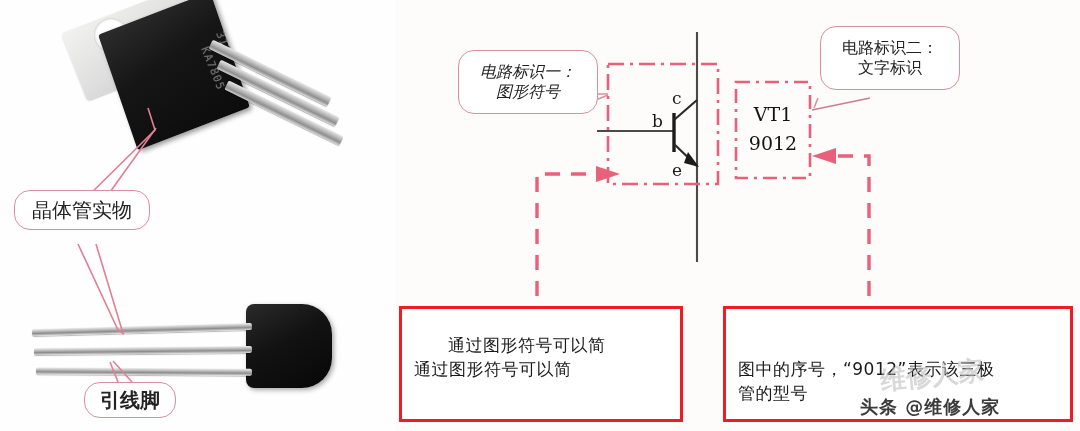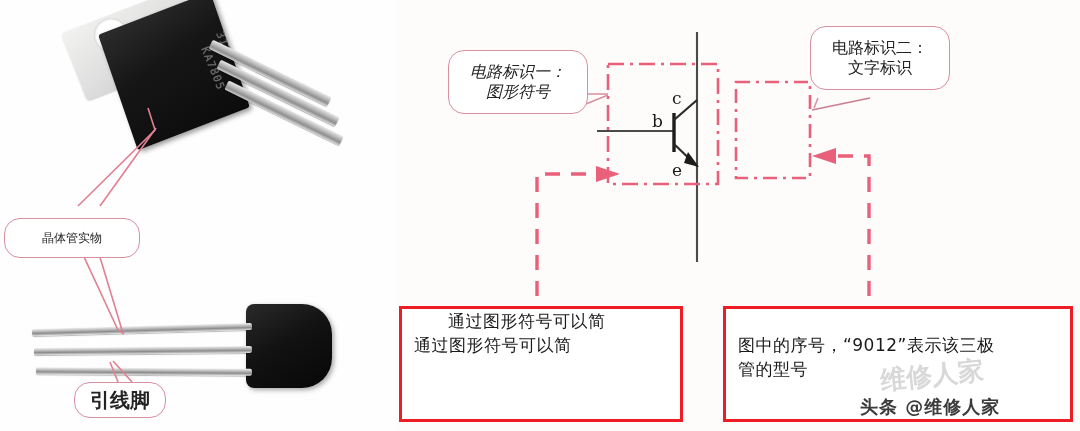--- a/index.html
+++ b/index.html
@@ -61,36 +61,37 @@
     box-shadow:0 1px 1px rgba(0,0,0,.28);
   }
 
   
   .bubble{
     position:absolute;border:1.6px solid #d98f9f;border-radius:16px;
     background:#ffffff;color:#232323;text-align:right;
     font-family:"DejaVu Sans","Liberation Sans",sans-serif;
     display:flex;flex-direction:column;align-items:center;justify-content:center;
     line-height:1.25;
+    margin-left:10px;
   }
   .bubble .ln{display:block;}
 
   
   .leader{position:absolute;overflow:visible;pointer-events:none;}
 
   
   .schematic{position:absolute;left:400px;top:0;width:680px;height:300px;}
 
   
   .notebox{
     position:absolute;border:3px solid #ee1c24;background:#ffffff;
     color:#1a1a1a;box-sizing:border-box;
   }
   .notebox .body{
-    padding:0 12px 6px 12px;line-height:1.42;letter-spacing:.5px;
+    padding:24px 12px 6px 12px;line-height:1.42;letter-spacing:.5px;
   }
   .indent{display:inline-block;width:2em;}
 
   
   .wm{
     position:absolute;color:#2b2b2b;font-weight:bold;
     font-family:"DejaVu Sans","Liberation Sans",sans-serif;
     letter-spacing:1px;opacity:.92;white-space:nowrap;
   }
   .wm-ghost{
@@ -129,21 +130,21 @@
       <path d="M 78,206 L 155,130 L 148,108" fill="none" stroke="#e17f93" stroke-width="1.6"></path>
       <path d="M 100,206 L 156,128" fill="none" stroke="#e17f93" stroke-width="1.6"></path>
 
       <path d="M 78,244 L 118,330 L 124,334" fill="none" stroke="#e17f93" stroke-width="1.6"></path>
       <path d="M 96,244 L 122,330" fill="none" stroke="#e17f93" stroke-width="1.6"></path>
 
       <path d="M 118,382 L 110,362" fill="none" stroke="#e17f93" stroke-width="1.6"></path>
       <path d="M 132,382 L 113,361" fill="none" stroke="#e17f93" stroke-width="1.6"></path>
     </svg>
 
-    <div class="bubble" style="left:4px;top:218px;width:134px;height:38px;font-size:12px;">
+    <div class="bubble" style="left:4px;top:190px;width:134px;height:38px;font-size:20px;">
       <span class="ln">晶体管实物</span>
     </div>
 
     <div class="bubble" style="left:74px;top:382px;width:90px;height:34px;font-size:20px;font-weight:bold;">
       <span class="ln">引线脚</span>
     </div>
   </div>
 
   <div class="schematic">
 
@@ -175,20 +176,25 @@
       <path d="M 176,108 L 208,95" fill="none" stroke="#d98f9f" stroke-width="1.5"></path>
 
       <path d="M 418,98 L 414,108" fill="none" stroke="#d98f9f" stroke-width="1.5"></path>
       <path d="M 470,98 L 412,110" fill="none" stroke="#c77f92" stroke-width="1.5"></path>
     </svg>
 
     <span class="abs txt" style="left:272px;top:88px;font-size:17px;color:#1a1a1a;font-family:'DejaVu Serif','Liberation Serif',serif;">c</span>
     <span class="abs txt" style="left:252px;top:111px;font-size:17px;color:#1a1a1a;font-family:'DejaVu Serif','Liberation Serif',serif;">b</span>
     <span class="abs txt" style="left:272px;top:160px;font-size:17px;color:#1a1a1a;font-family:'DejaVu Serif','Liberation Serif',serif;">e</span>
 
+    <div class="abs" style="left:336px;top:100px;width:74px;text-align:center;line-height:1.5;
+                            font-size:19px;color:#141414;font-family:'DejaVu Serif','Liberation Serif',serif;">
+      <div>VT1</div>
+      <div>9012</div>
+    </div>
 
     <div class="bubble" style="left:48px;top:50px;width:138px;height:62px;font-size:16px;font-style:italic;">
       <span class="ln">电路标识一：</span>
       <span class="ln">图形符号</span>
     </div>
 
     <div class="bubble" style="left:410px;top:26px;width:138px;height:62px;font-size:16px;">
       <span class="ln">电路标识二：</span>
       <span class="ln">文字标识</span>
     </div>

